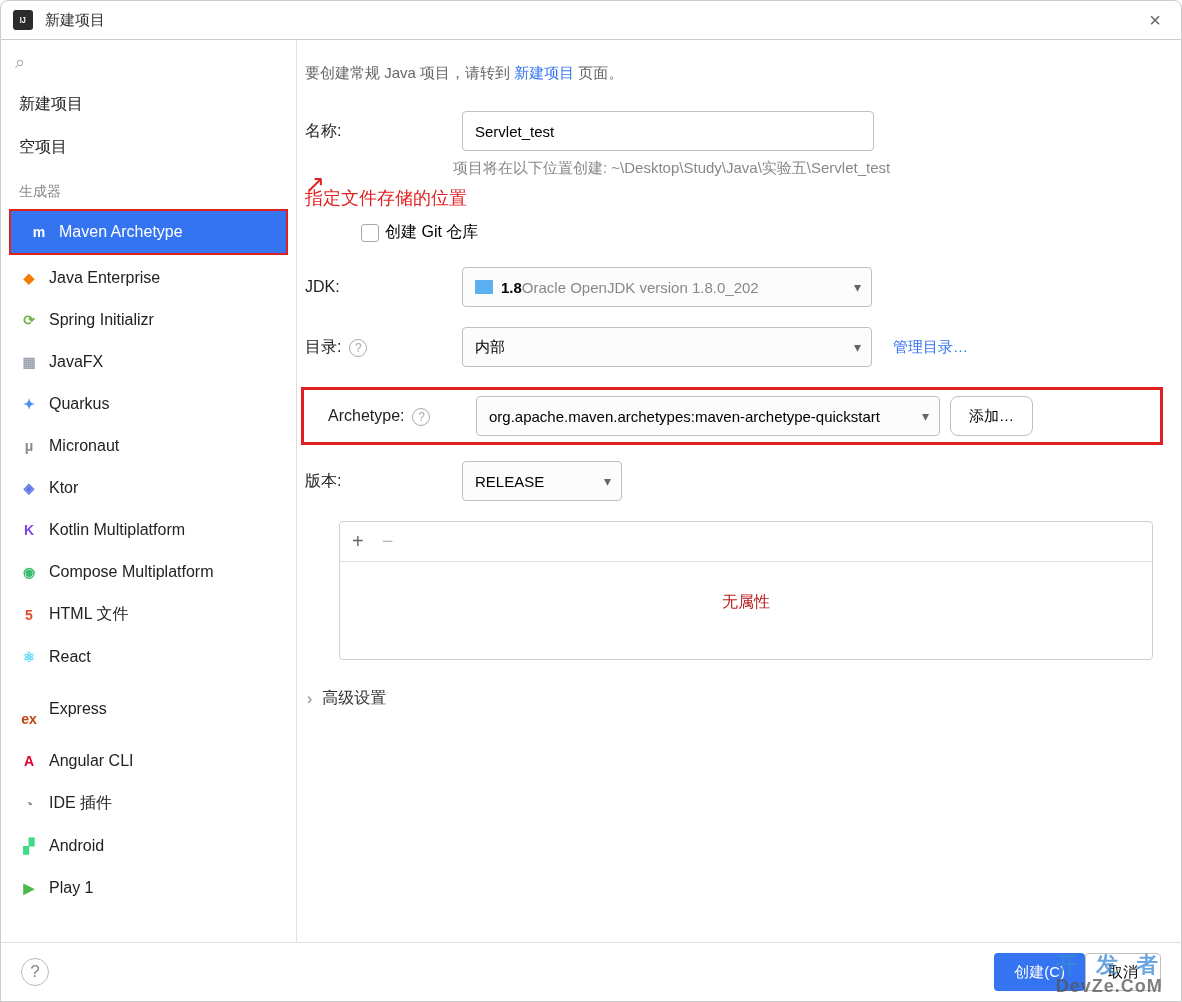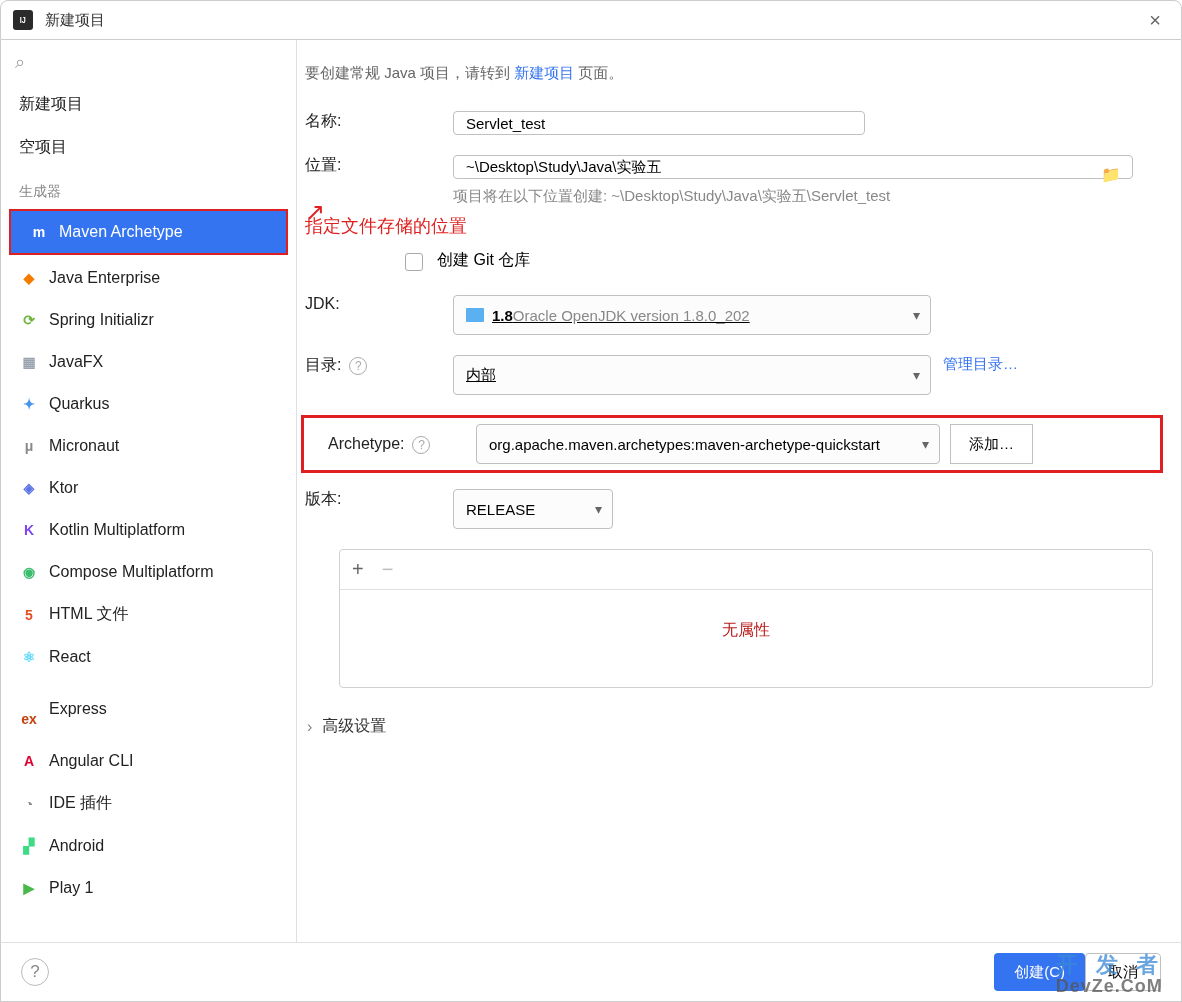--- a/index.html
+++ b/index.html
@@ -15,39 +15,39 @@
 .search-icon { color: #9e9e9e; font-size: 18px; }
 .side-item { padding: 11px 18px; font-size: 16px; color: #222; cursor: pointer; display: flex; align-items: center; gap: 10px; }
 .side-section { padding: 14px 18px 6px; font-size: 14px; color: #888; }
 .side-item.selected { background: #3574f0; color: #fff; }
 .gen-icon { width: 20px; height: 20px; display: inline-flex; align-items: center; justify-content: center; font-size: 14px; font-weight: bold; flex-shrink: 0; border-radius: 3px; }
 .highlight-box { border: 2px solid #e02020; margin: 2px 8px; }
 .highlight-box .side-item { margin: 0; }
 .main { flex: 1; padding: 24px 14px 0 0; position: relative; overflow: hidden; }
 .intro { font-size: 15px; color: #666; margin-left: 8px; margin-bottom: 28px; }
 .intro a { color: #3574f0; text-decoration: none; }
-.form-row { display: flex; margin-bottom: 20px; margin-left: 8px; }
+.form-row { display: flex; align-items: center; margin-bottom: 20px; margin-left: 8px; gap: 9px; }
 .form-label { width: 148px; font-size: 16px; color: #222; flex-shrink: 0; }
-.form-input { height: 24px; border: 1px solid #c0c0c0; border-radius: 4px; padding: 0 12px; font-size: 15px; width: 412px; }
+.form-input { height: 40px; border: 1px solid #c0c0c0; border-radius: 4px; padding: 0 12px; font-size: 15px; width: 412px; }
 .form-input.wide { width: 680px; position: relative; }
 .folder-icon { position: absolute; right: 12px; top: 10px; color: #999; }
 .hint { margin-left: 156px; font-size: 15px; color: #888; margin-top: -12px; margin-bottom: 18px; }
 .red-annotation { color: #e02020; font-size: 18px; margin-left: 8px; margin-top: -10px; margin-bottom: 12px; position: relative; }
 .red-arrow { color: #e02020; font-size: 24px; position: absolute; left: 0; top: -16px; }
-.checkbox-row { margin-left: 108px; margin-bottom: 24px; display: flex; align-items: flex-end; gap: 14px; }
+.checkbox-row { margin-left: 64px; margin-bottom: 24px; display: flex; align-items: center; gap: 6px; }
 .checkbox { width: 18px; height: 18px; border: 1px solid #aaa; border-radius: 3px; }
 .dropdown { height: 40px; border: 1px solid #c0c0c0; border-radius: 4px; padding: 0 34px 0 12px; font-size: 15px; background: #fcfcfc; display: flex; align-items: center; position: relative; cursor: pointer; min-width: 160px; }
 .dropdown::after { content: "▾"; position: absolute; right: 10px; color: #666; font-size: 14px; }
-.dropdown.wide { width: 478px; text-decoration: underline; }
+.dropdown.wide { width: 410px; }
 .dropdown.archetype { width: 464px; }
 .jdk-folder { width: 18px; height: 14px; background: #5bb0f2; border-radius: 1px; margin-right: 8px; }
 .help-icon { width: 18px; height: 18px; border: 1.5px solid #aaa; border-radius: 50%; display: inline-flex; align-items: center; justify-content: center; font-size: 12px; color: #aaa; margin-left: 8px; }
 .link { color: #3574f0; font-size: 15px; margin-left: 12px; cursor: pointer; }
 .archetype-row-outer { border: 3px solid #e02020; padding: 6px 4px; margin: 0 4px 16px 4px; display: flex; align-items: center; }
-.btn-outline { height: 40px; padding: 0 18px; border: 1px solid #c0c0c0; border-radius: 0; background: #fff; font-size: 15px; margin-left: 10px; cursor: pointer; }
+.btn-outline { height: 40px; padding: 0 18px; border: 1px solid #c0c0c0; border-radius: 8px; background: #fff; font-size: 15px; margin-left: 10px; cursor: pointer; }
 .section-title { font-size: 16px; color: #222; margin: 24px 0 8px 8px; }
 .attrs-box { border: 1px solid #d0d0d0; border-radius: 4px; margin-left: 42px; margin-right: 14px; }
 .attrs-toolbar { padding: 8px 12px; border-bottom: 1px solid #e0e0e0; display: flex; gap: 18px; font-size: 20px; color: #666; }
 .attrs-empty { text-align: center; padding: 30px 0 46px; color: #b91c1c; font-size: 16px; }
 .advanced-row { margin: 28px 0 0 10px; display: flex; align-items: center; gap: 10px; color: #333; font-size: 16px; cursor: pointer; }
 .chev { color: #888; }
 .footer { position: absolute; bottom: 0; left: 0; right: 0; height: 60px; border-top: 1px solid #e0e0e0; border-left: 1px solid #ccc; border-right: 1px solid #ccc; border-bottom: 1px solid #ccc; display: flex; align-items: center; padding: 0 20px; background: #fff; }
 .help-circle { width: 28px; height: 28px; border: 1.5px solid #bbb; border-radius: 50%; display: flex; align-items: center; justify-content: center; color: #888; font-size: 17px; cursor: pointer; }
 .footer-right { margin-left: auto; display: flex; gap: 0; }
 .btn-primary { background: #3574f0; color: #fff; border: none; height: 38px; padding: 0 20px; border-radius: 4px; font-size: 15px; cursor: pointer; }
@@ -143,27 +143,20 @@
   <div class="main">
     <div class="intro">
       <span>要创建常规 Java 项目，请转到 </span><a href="#">新建项目</a><span> 页面。</span>
     </div>
 
     <div class="form-row">
       <div class="form-label">名称:</div>
       <input class="form-input" value="Servlet_test" style="">
     </div>
 
-    <div class="form-row">
-      <div class="form-label">位置:</div>
-      <div style="position:relative;width:680px">
-        <input class="form-input wide" style="width: 100%;" value="~\Desktop\Study\Java\实验五">
-        <span class="folder-icon">📁</span>
-      </div>
-    </div>
     <div class="hint">项目将在以下位置创建: ~\Desktop\Study\Java\实验五\Servlet_test</div>
 
     <div class="red-annotation">
       <span class="red-arrow">↗</span>
       <span>指定文件存储的位置</span>
     </div>
 
     <div class="checkbox-row">
       <div class="checkbox"></div>
       <span>创建 Git 仓库</span>

